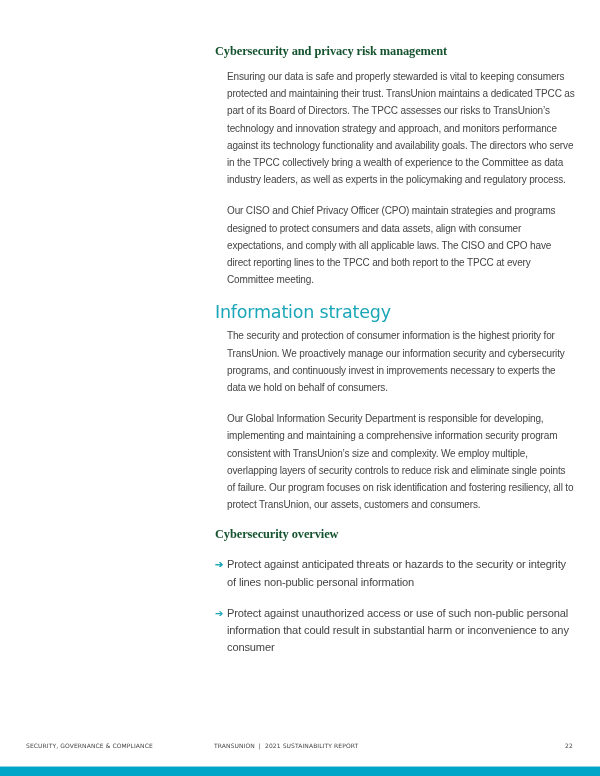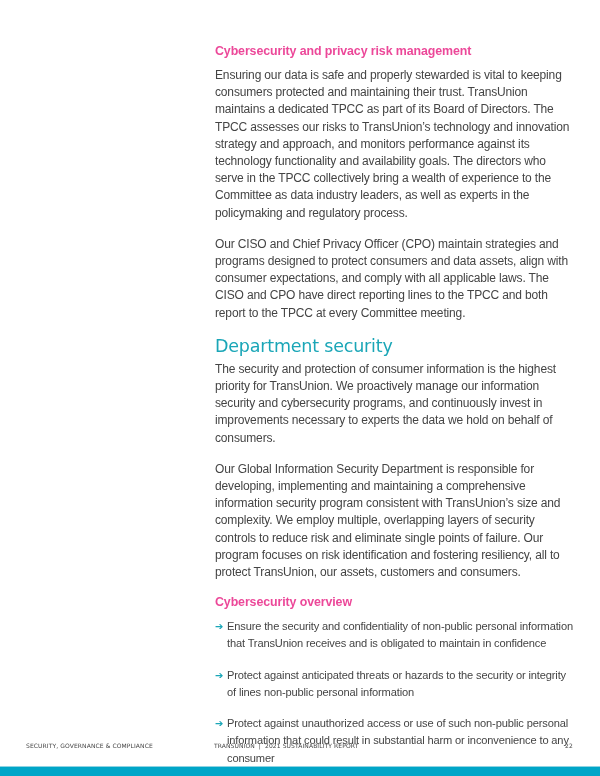--- a/index.html
+++ b/index.html
@@ -6,26 +6,26 @@
     body {
       width: 600px; height: 776px; position: relative; overflow: hidden;
       background: #ffffff;
       font-family: "Liberation Sans", sans-serif;
       color: #3a3a3a;
     }
     .content {
       position: absolute; left: 215px; top: 44px; width: 360px;
     }
     .h2 {
-      font-family: Liberation Sans, sans-serif;
-      font-weight: bold; font-size: 12.4px; color: #ec4899;
+      font-family: Liberation Serif, serif;
+      font-weight: bold; font-size: 12.4px; color: #14532d;
       margin: 0 0 9px 0; letter-spacing: -0.1px;
     }
     .p {
-      font-size: 12px; line-height: 17.2px; margin: 0 0 14px 0;
+      font-size: 10px; line-height: 17.2px; margin: 0 0 14px 12px;
       color: #444444; letter-spacing: -0.15px;
     }
     .h1 {
       font-family: "DejaVu Sans", sans-serif;
       font-size: 17.5px; color: #1aa6b7; font-weight: normal;
       margin: 8px 0 5px 0; letter-spacing: -0.2px;
     }
     .sec2 { margin-top: 12px; }
     ul.bullets { list-style: none; margin: 0; padding: 0; }
     ul.bullets li {
@@ -55,29 +55,28 @@
     }
   </style>
 </head>
 <body>
 
 <div class="content">
   <h2 class="h2">Cybersecurity and privacy risk management</h2>
   <p class="p">Ensuring our data is safe and properly stewarded is vital to keeping consumers protected and maintaining their trust. TransUnion maintains a dedicated TPCC as part of its Board of Directors. The TPCC assesses our risks to TransUnion’s technology and innovation strategy and approach, and monitors performance against its technology functionality and availability goals. The directors who serve in the TPCC collectively bring a wealth of experience to the Committee as data industry leaders, as well as experts in the policymaking and regulatory process.</p>
   <p class="p">Our CISO and Chief Privacy Officer (CPO) maintain strategies and programs designed to protect consumers and data assets, align with consumer expectations, and comply with all applicable laws. The CISO and CPO have direct reporting lines to the TPCC and both report to the TPCC at every Committee meeting.</p>
 
-  <h1 class="h1">Department security</h1>
+  <h1 class="h1">Information strategy</h1>
   <p class="p">The security and protection of consumer information is the highest priority for TransUnion. We proactively manage our information security and cybersecurity programs, and continuously invest in improvements necessary to experts the data we hold on behalf of consumers.</p>
   <p class="p">Our Global Information Security Department is responsible for developing, implementing and maintaining a comprehensive information security program consistent with TransUnion’s size and complexity. We employ multiple, overlapping layers of security controls to reduce risk and eliminate single points of failure. Our program focuses on risk identification and fostering resiliency, all to protect TransUnion, our assets, customers and consumers.</p>
 
   <h2 class="h2 sec2">Cybersecurity overview</h2>
   <ul class="bullets">
     <li>
       <span class="arrow">➔</span>
-      <span>Ensure the security and confidentiality of non-public personal information that TransUnion receives and is obligated to maintain in confidence</span>
     </li>
     <li>
       <span class="arrow">➔</span>
       <span>Protect against anticipated threats or hazards to the security or integrity of lines non-public personal information</span>
     </li>
     <li>
       <span class="arrow">➔</span>
       <span>Protect against unauthorized access or use of such non-public personal information that could result in substantial harm or inconvenience to any consumer</span>
     </li>
   </ul>

